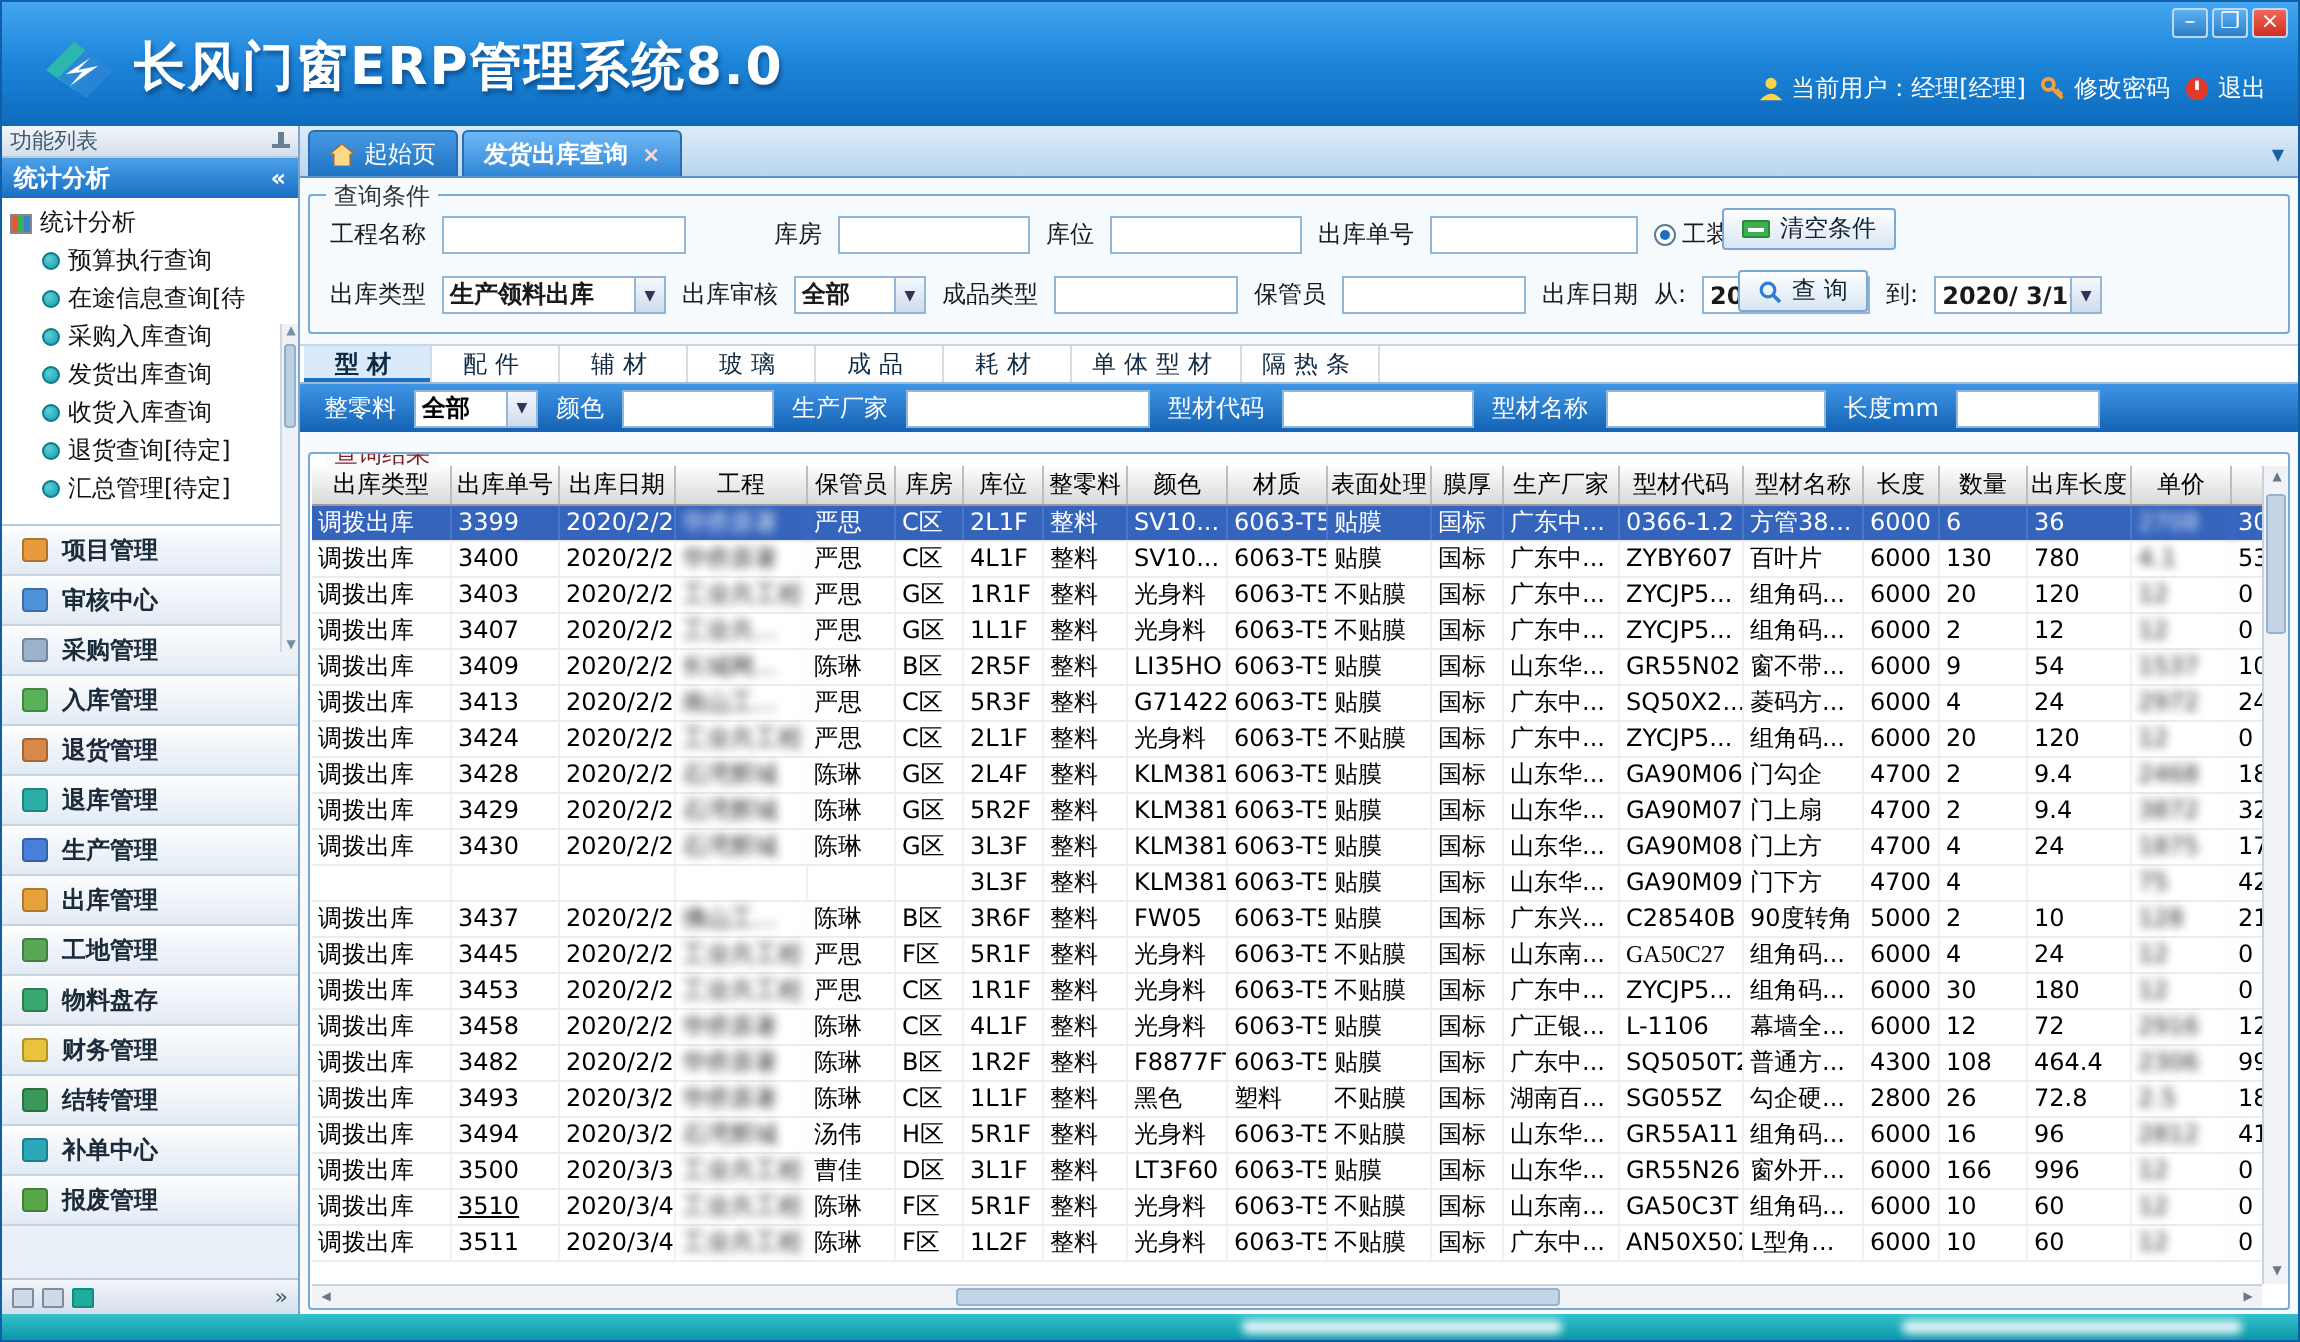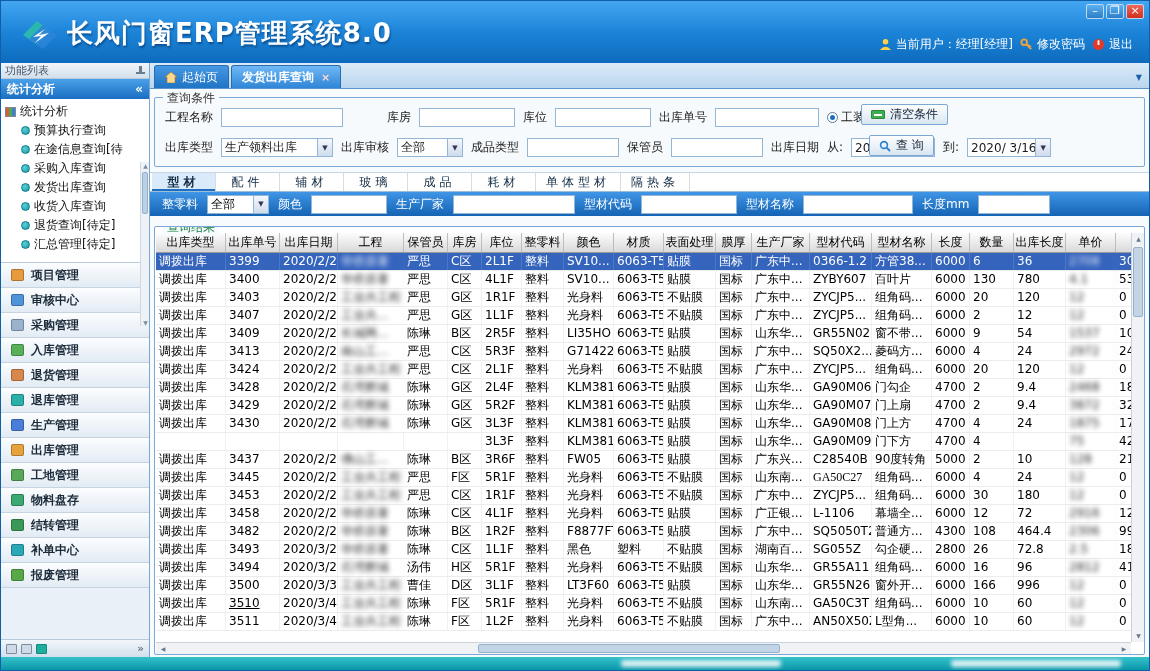--- a/index.html
+++ b/index.html
@@ -62,21 +62,21 @@
   .tab.active{background:linear-gradient(#6fb8f6,#2f86d6);font-weight:bold;}
   .tab-close{color:#ffd9d0;font-weight:bold;font-size:11px;margin-left:2px;}
   .tablist-chevron{position:absolute;right:7px;bottom:6px;font-size:8px;color:#1a5fa8;}
 
   
   .query-box{position:relative;margin:8px 4px 0 4px;height:70px;border:1px solid #7aa9d6;border-radius:2px;background:#f6fafd;}
   .group-label{position:absolute;left:8px;top:-8px;background:#f8fbfe;padding:0 4px;font-size:12px;color:#333;}
   .qrow{position:absolute;left:10px;right:10px;display:flex;align-items:center;gap:8px;font-size:12px;color:#1a1a1a;white-space:nowrap;}
   .qrow1{top:10px;} .qrow2{top:40px;}
   .tin{height:19px;border:1px solid #93b6d6;background:#fff;font-size:12px;padding:0 3px;outline:none;}
-  .combo{height:19px;border:1px solid #93b6d6;background:#fff;display:flex;align-items:center;position:relative;}
+  .combo{height:19px;border:1px solid #93b6d6;background:#fff;display:flex;align-items:center;position:relative;font-weight:bold;}
   .combo-text{flex:1;font-size:12px;padding:0 3px;overflow:hidden;}
   .combo-btn{width:15px;height:100%;background:linear-gradient(#f4f8fc,#cfdcec);border-left:1px solid #93b6d6;
     font-size:7px;color:#335;display:flex;align-items:center;justify-content:center;}
   .radio{display:flex;align-items:center;gap:3px;}
   .radio-dot{width:11px;height:11px;border-radius:50%;border:1px solid #5a7a9a;background:#fff;position:relative;}
   .radio-dot.checked:after{content:"";position:absolute;left:2px;top:2px;width:5px;height:5px;border-radius:50%;background:#1d6fc2;}
   .btn{height:21px;display:flex;align-items:center;gap:5px;padding:0 9px;font-size:12px;color:#123;
     border:1px solid #7aa9d6;border-radius:2px;background:linear-gradient(#fefefe,#d8e6f2);}
   .btn-clear{position:absolute;left:706px;top:6px;}
   .btn-search{position:absolute;left:714px;top:37px;}
@@ -89,21 +89,21 @@
   .mat-tab{min-width:64px;padding:0 10px;display:flex;align-items:center;justify-content:center;font-size:12px;color:#102a44;
     border-right:1px solid #d4dde6;letter-spacing:4px;white-space:nowrap;}
   .mat-tab.active{background:#d9ebfb;font-weight:bold;box-shadow:inset 0 -2px 0 #1d6fc2;}
 
   
   .filter-bar{height:24px;background:linear-gradient(#3f95e6,#1463b4);display:flex;align-items:center;gap:9px;
     padding:0 12px;font-size:12px;color:#fff;white-space:nowrap;}
 
   
   .results-box{position:relative;flex:1;margin:10px 4px 2px 4px;border:1px solid #7aa9d6;border-radius:2px;background:#fff;overflow:hidden;}
-  .results-label{position:absolute;left:8px;top:-8px;background:#f8fbfe;padding:0 4px;font-size:12px;color:#15803d;z-index:3;}
+  .results-label{position:absolute;left:8px;top:-8px;background:#f8fbfe;padding:0 4px;font-size:12px;color:#7f1d1d;z-index:3;}
   .grid-viewport{position:absolute;left:1px;top:6px;right:13px;bottom:12px;overflow:hidden;}
   .grid-header-row{display:flex;width:1020px;height:20px;background:linear-gradient(#fdfdfd,#d9d9d9);
     border-bottom:1px solid #9a9a9a;}
   .gh{flex:0 0 auto;font-size:12px;color:#000;display:flex;align-items:center;justify-content:center;
     border-right:1px solid #bdbdbd;overflow:hidden;white-space:nowrap;}
   .grid-body{width:1020px;}
   .grow{display:flex;height:18px;border-bottom:1px solid #ececec;background:#fff;}
   .gc{flex:0 0 auto;font-size:12px;color:#000;line-height:17px;padding:0 3px;border-right:1px solid #f1f1f1;
     overflow:hidden;white-space:nowrap;}
   .grow.sel{background:#3564bd;}
@@ -250,20 +250,24 @@
         </div>
         <div class="menu-item">
           <span class="menu-icon" style="background: rgb(88, 168, 88);"></span>
           <span class="menu-label">工地管理</span>
         </div>
         <div class="menu-item">
           <span class="menu-icon" style="background: rgb(58, 168, 112);"></span>
           <span class="menu-label">物料盘存</span>
         </div>
         <div class="menu-item">
+          <span class="menu-icon" style="background: rgb(232, 196, 60);"></span>
+          <span class="menu-label">财务管理</span>
+        </div>
+        <div class="menu-item">
           <span class="menu-icon" style="background: rgb(58, 152, 88);"></span>
           <span class="menu-label">结转管理</span>
         </div>
         <div class="menu-item">
           <span class="menu-icon" style="background: rgb(42, 168, 184);"></span>
           <span class="menu-label">补单中心</span>
         </div>
         <div class="menu-item">
           <span class="menu-icon" style="background: rgb(88, 168, 72);"></span>
           <span class="menu-label">报废管理</span>

